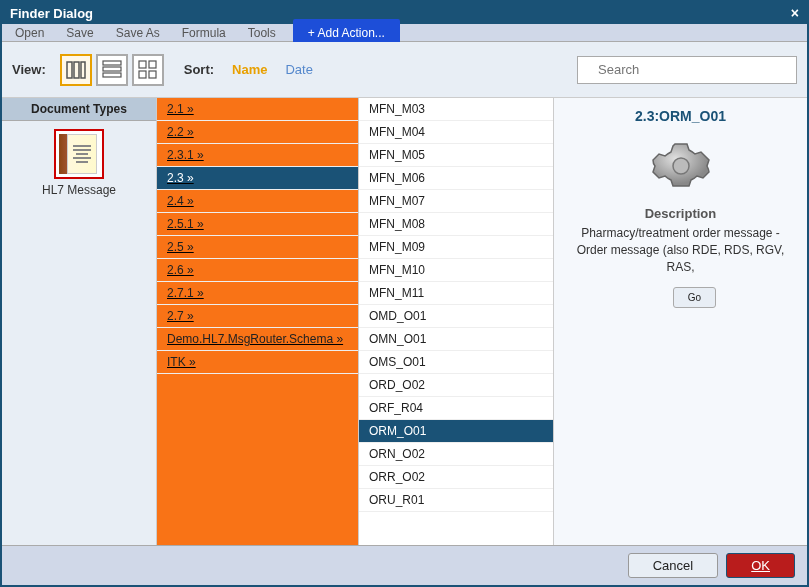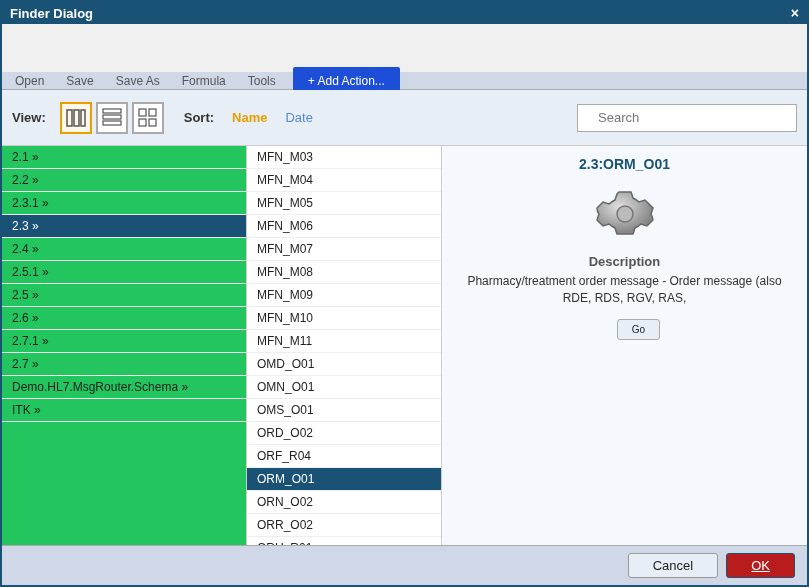--- a/index.html
+++ b/index.html
@@ -6,21 +6,21 @@
     body { background: #c0c0c0; width: 809px; height: 587px; overflow: hidden; }
 
     .window { width: 809px; height: 587px; border: 2px solid #1a5276; background: #f0f0f0; display: flex; flex-direction: column; }
 
     
     .title-bar { background: #1a5276; color: white; padding: 4px 8px; font-size: 12px; font-weight: bold; display: flex; align-items: center; justify-content: space-between; height: 22px; }
     .title-bar-left { display: flex; align-items: center; gap: 6px; }
     .title-bar-close { color: white; cursor: pointer; font-size: 14px; font-weight: bold; }
 
     
-    .menu-bar { background: #d0d8e8; border-bottom: 1px solid #aaa; display: flex; align-items: center; padding: 2px 4px; height: 18px; gap: 4px; margin-top: 48px; }
+    .menu-bar { background: #d0d8e8; border-bottom: 1px solid #aaa; display: flex; align-items: center; padding: 2px 4px; height: 18px; gap: 4px; }
     .menu-item { padding: 2px 8px; font-size: 12px; color: #555; cursor: pointer; border: 1px solid transparent; }
     .add-action-btn { background: #1d4ed8; color: white; border: 5px solid #1d4ed8; padding: 2px 10px; cursor: pointer; font-size: 12px; border-radius: 2px; margin-left: 4px; }
 
     
     .toolbar { background: #e8eef5; border-bottom: 1px solid #ccc; display: flex; align-items: center; padding: 6px 10px; height: 56px; gap: 10px; }
     .view-label { font-size: 13px; font-weight: bold; color: #333; margin-right: 4px; }
     .view-buttons { display: flex; gap: 4px; }
     .view-btn { width: 32px; height: 32px; border: 2px solid #aaa; background: white; cursor: pointer; display: flex; align-items: center; justify-content: center; }
     .view-btn.active { border: 2px solid #e8a000; background: #fff8e8; }
     .view-btn svg { width: 20px; height: 20px; }
@@ -42,21 +42,21 @@
     .doc-type-label { font-size: 12px; color: #333; text-align: center; }
 
     
     .hl7-icon { position: relative; width: 44px; height: 44px; }
     .hl7-icon .book-spine { width: 8px; height: 40px; background: linear-gradient(to right, #8B4513, #A0522D); position: absolute; left: 2px; top: 2px; }
     .hl7-icon .book-page { width: 30px; height: 40px; background: linear-gradient(to right, #fff8dc, #fffacd); border: 1px solid #ccc; position: absolute; left: 10px; top: 2px; display: flex; flex-direction: column; align-items: center; justify-content: center; gap: 2px; }
     .hl7-icon .page-line { width: 18px; height: 2px; background: #888; }
     .hl7-icon .page-line-short { width: 12px; height: 2px; background: #888; }
 
     
-    .tree-panel { width: 245px; background: #22c55e; border-right: 1px solid #ccc; overflow-y: auto; overflow-x: hidden; display: flex; flex-direction: column; }
+    .tree-panel { width: 202px; background: #f97316; border-right: 1px solid #ccc; overflow-y: auto; overflow-x: hidden; display: flex; flex-direction: column; text-decoration: underline; }
     .tree-item { padding: 4px 10px; cursor: pointer; font-size: 12px; color: #222; border-bottom: 1px solid #eee; white-space: nowrap; }
     .tree-item.selected { background: #1a5276; color: white; }
 
     
     .list-panel { width: 195px; background: white; border-right: 1px solid #ccc; overflow-y: auto; overflow-x: hidden; display: flex; flex-direction: column; }
     .list-item { padding: 4px 10px; cursor: pointer; font-size: 12px; color: #222; border-bottom: 1px solid #eee; }
     .list-item.selected { background: #1a5276; color: white; }
 
     
     .detail-panel { flex: 1; background: #f5f8fc; display: flex; flex-direction: column; align-items: center; padding: 10px; }
@@ -133,20 +133,38 @@
       <span class="sort-name">Name</span>
       <span class="sort-date">Date</span>
     </div>
 
     <input class="search-box" type="text" placeholder="Search" style="">
 
   </div>
 
   <div class="main-content">
 
+    <div class="doc-types-panel">
+      <div class="panel-header">Document Types</div>
+      <div class="doc-type-item">
+        <div class="doc-type-icon">
+          <div class="hl7-icon">
+            <div class="book-spine"></div>
+            <div class="book-page">
+              <div class="page-line"></div>
+              <div class="page-line"></div>
+              <div class="page-line-short"></div>
+              <div class="page-line"></div>
+              <div class="page-line-short"></div>
+            </div>
+          </div>
+        </div>
+        <span class="doc-type-label">HL7 Message</span>
+      </div>
+    </div>
 
     <div class="tree-panel" id="tree-panel">
     <div class="tree-item">2.1 »</div>
         <div class="tree-item">2.2 »</div>
         <div class="tree-item">2.3.1 »</div>
         <div class="tree-item selected">2.3 »</div>
         <div class="tree-item">2.4 »</div>
         <div class="tree-item">2.5.1 »</div>
         <div class="tree-item">2.5 »</div>
         <div class="tree-item">2.6 »</div>

